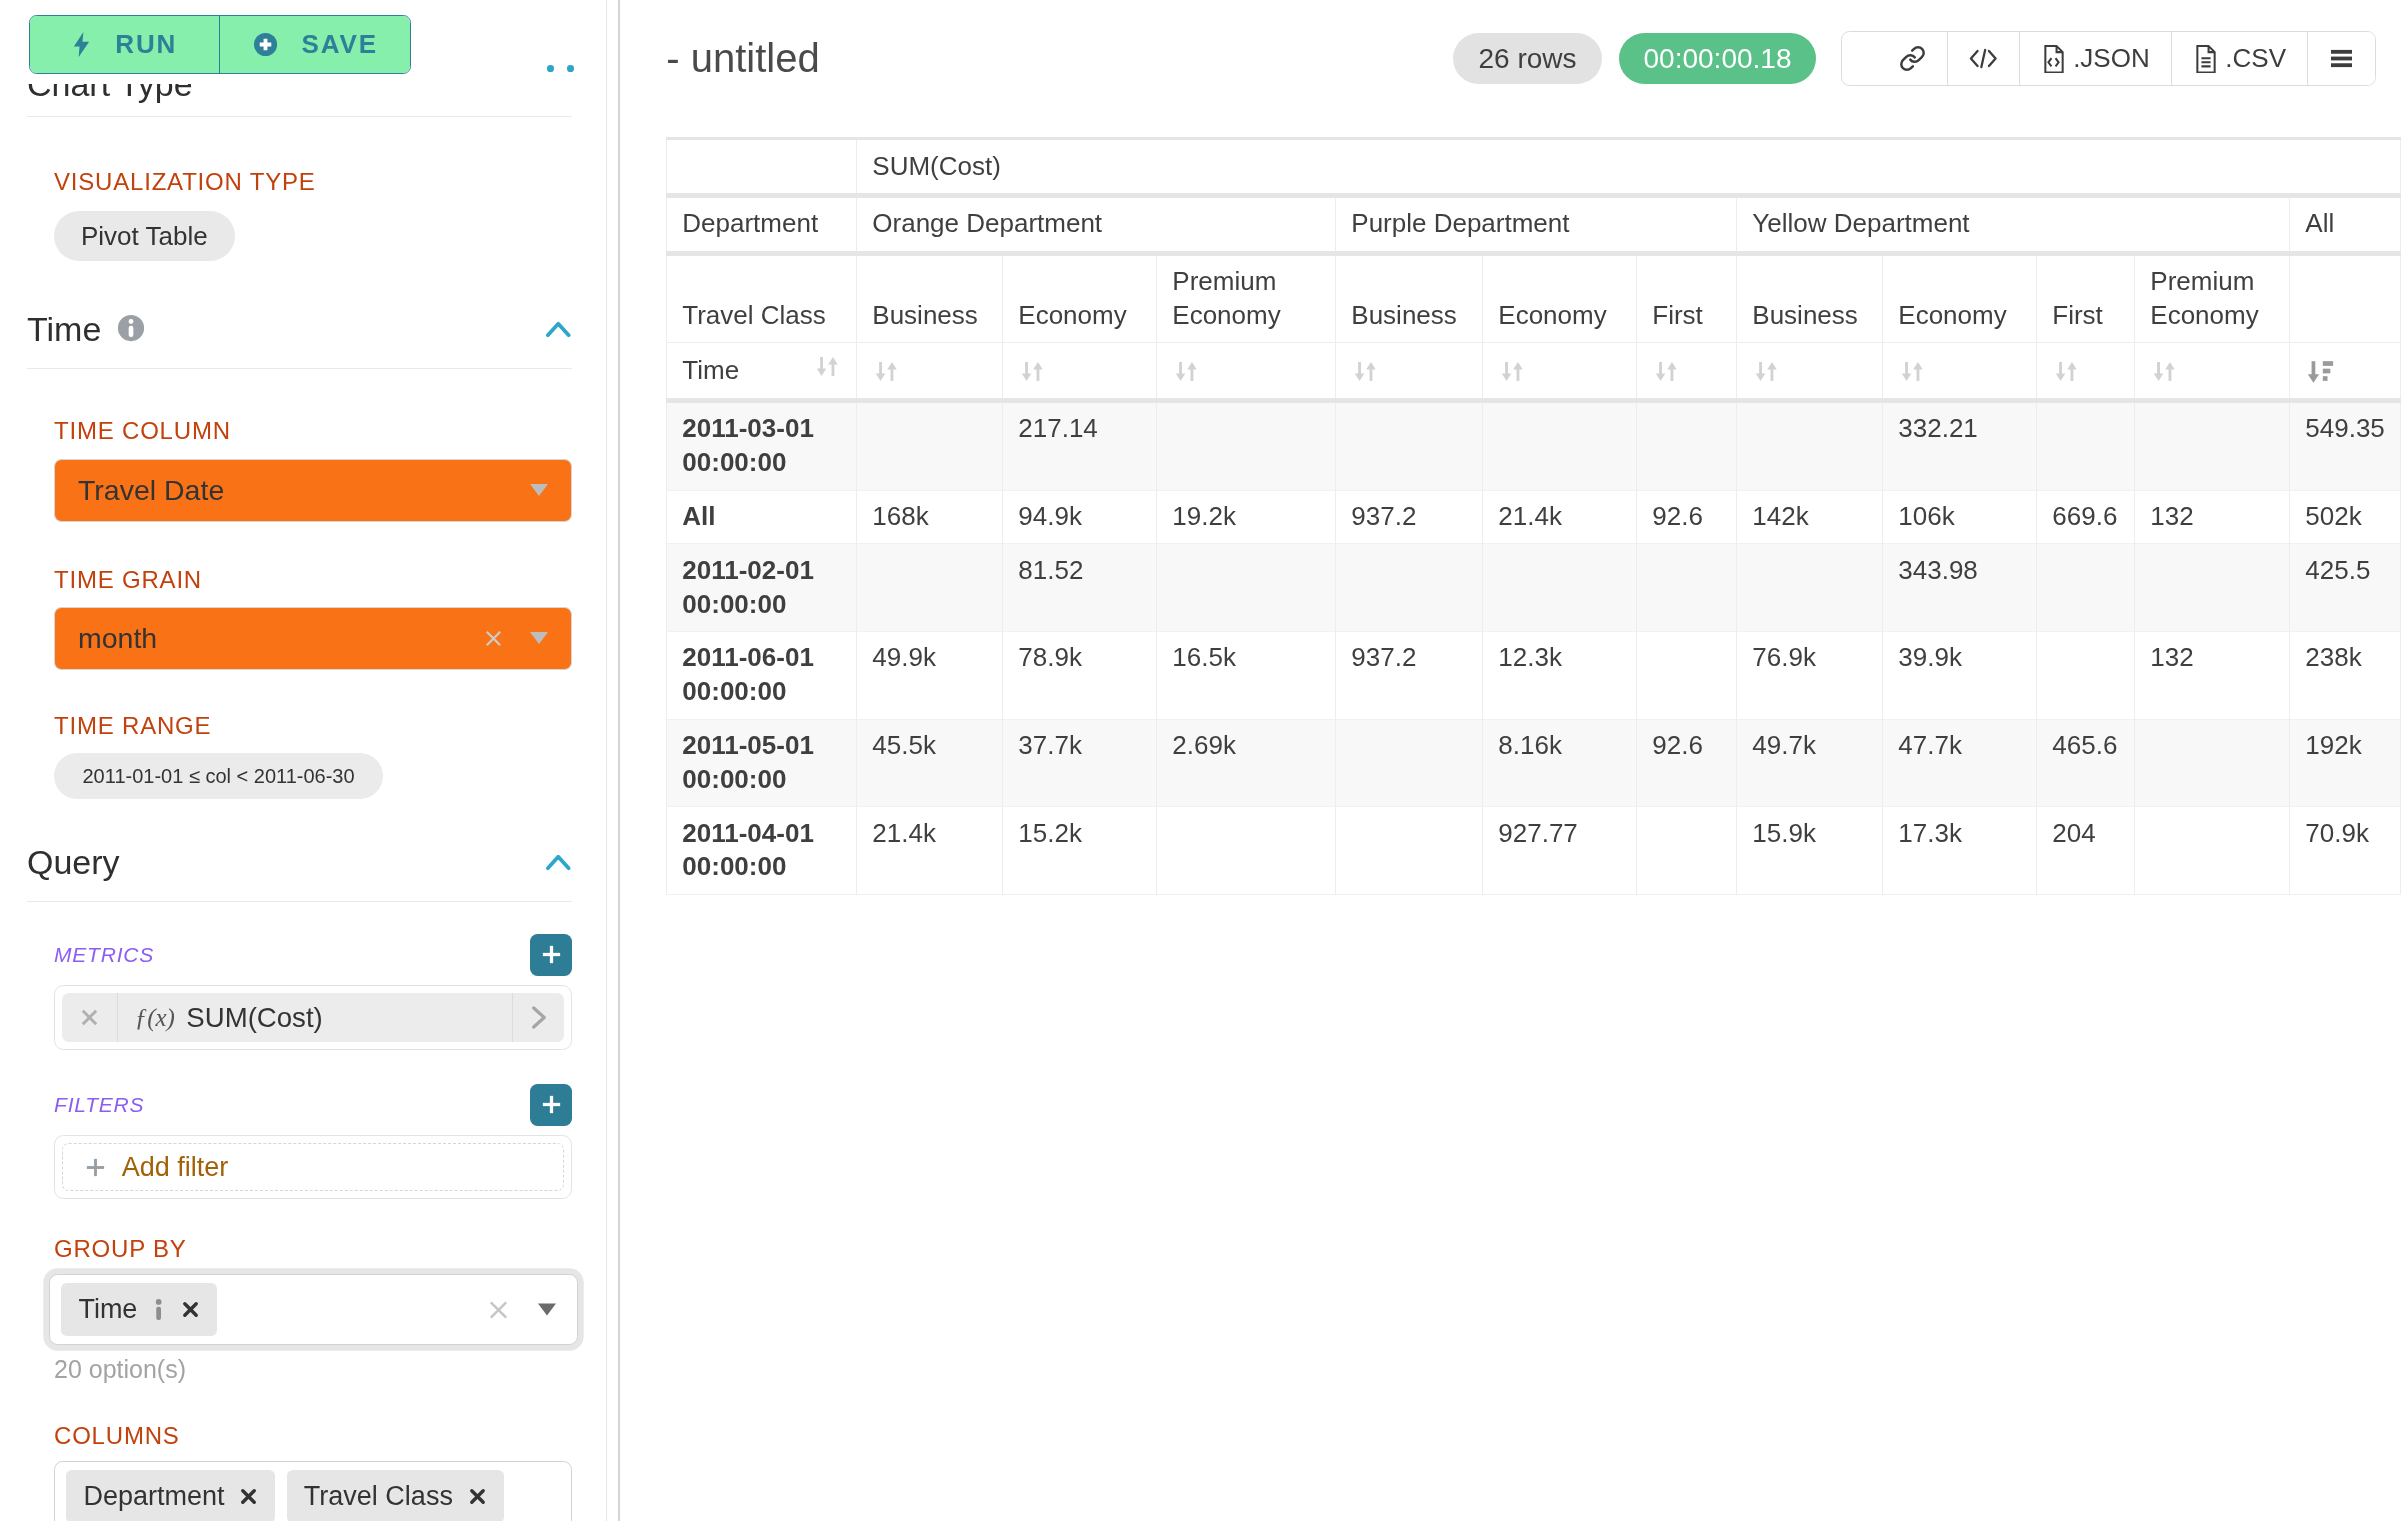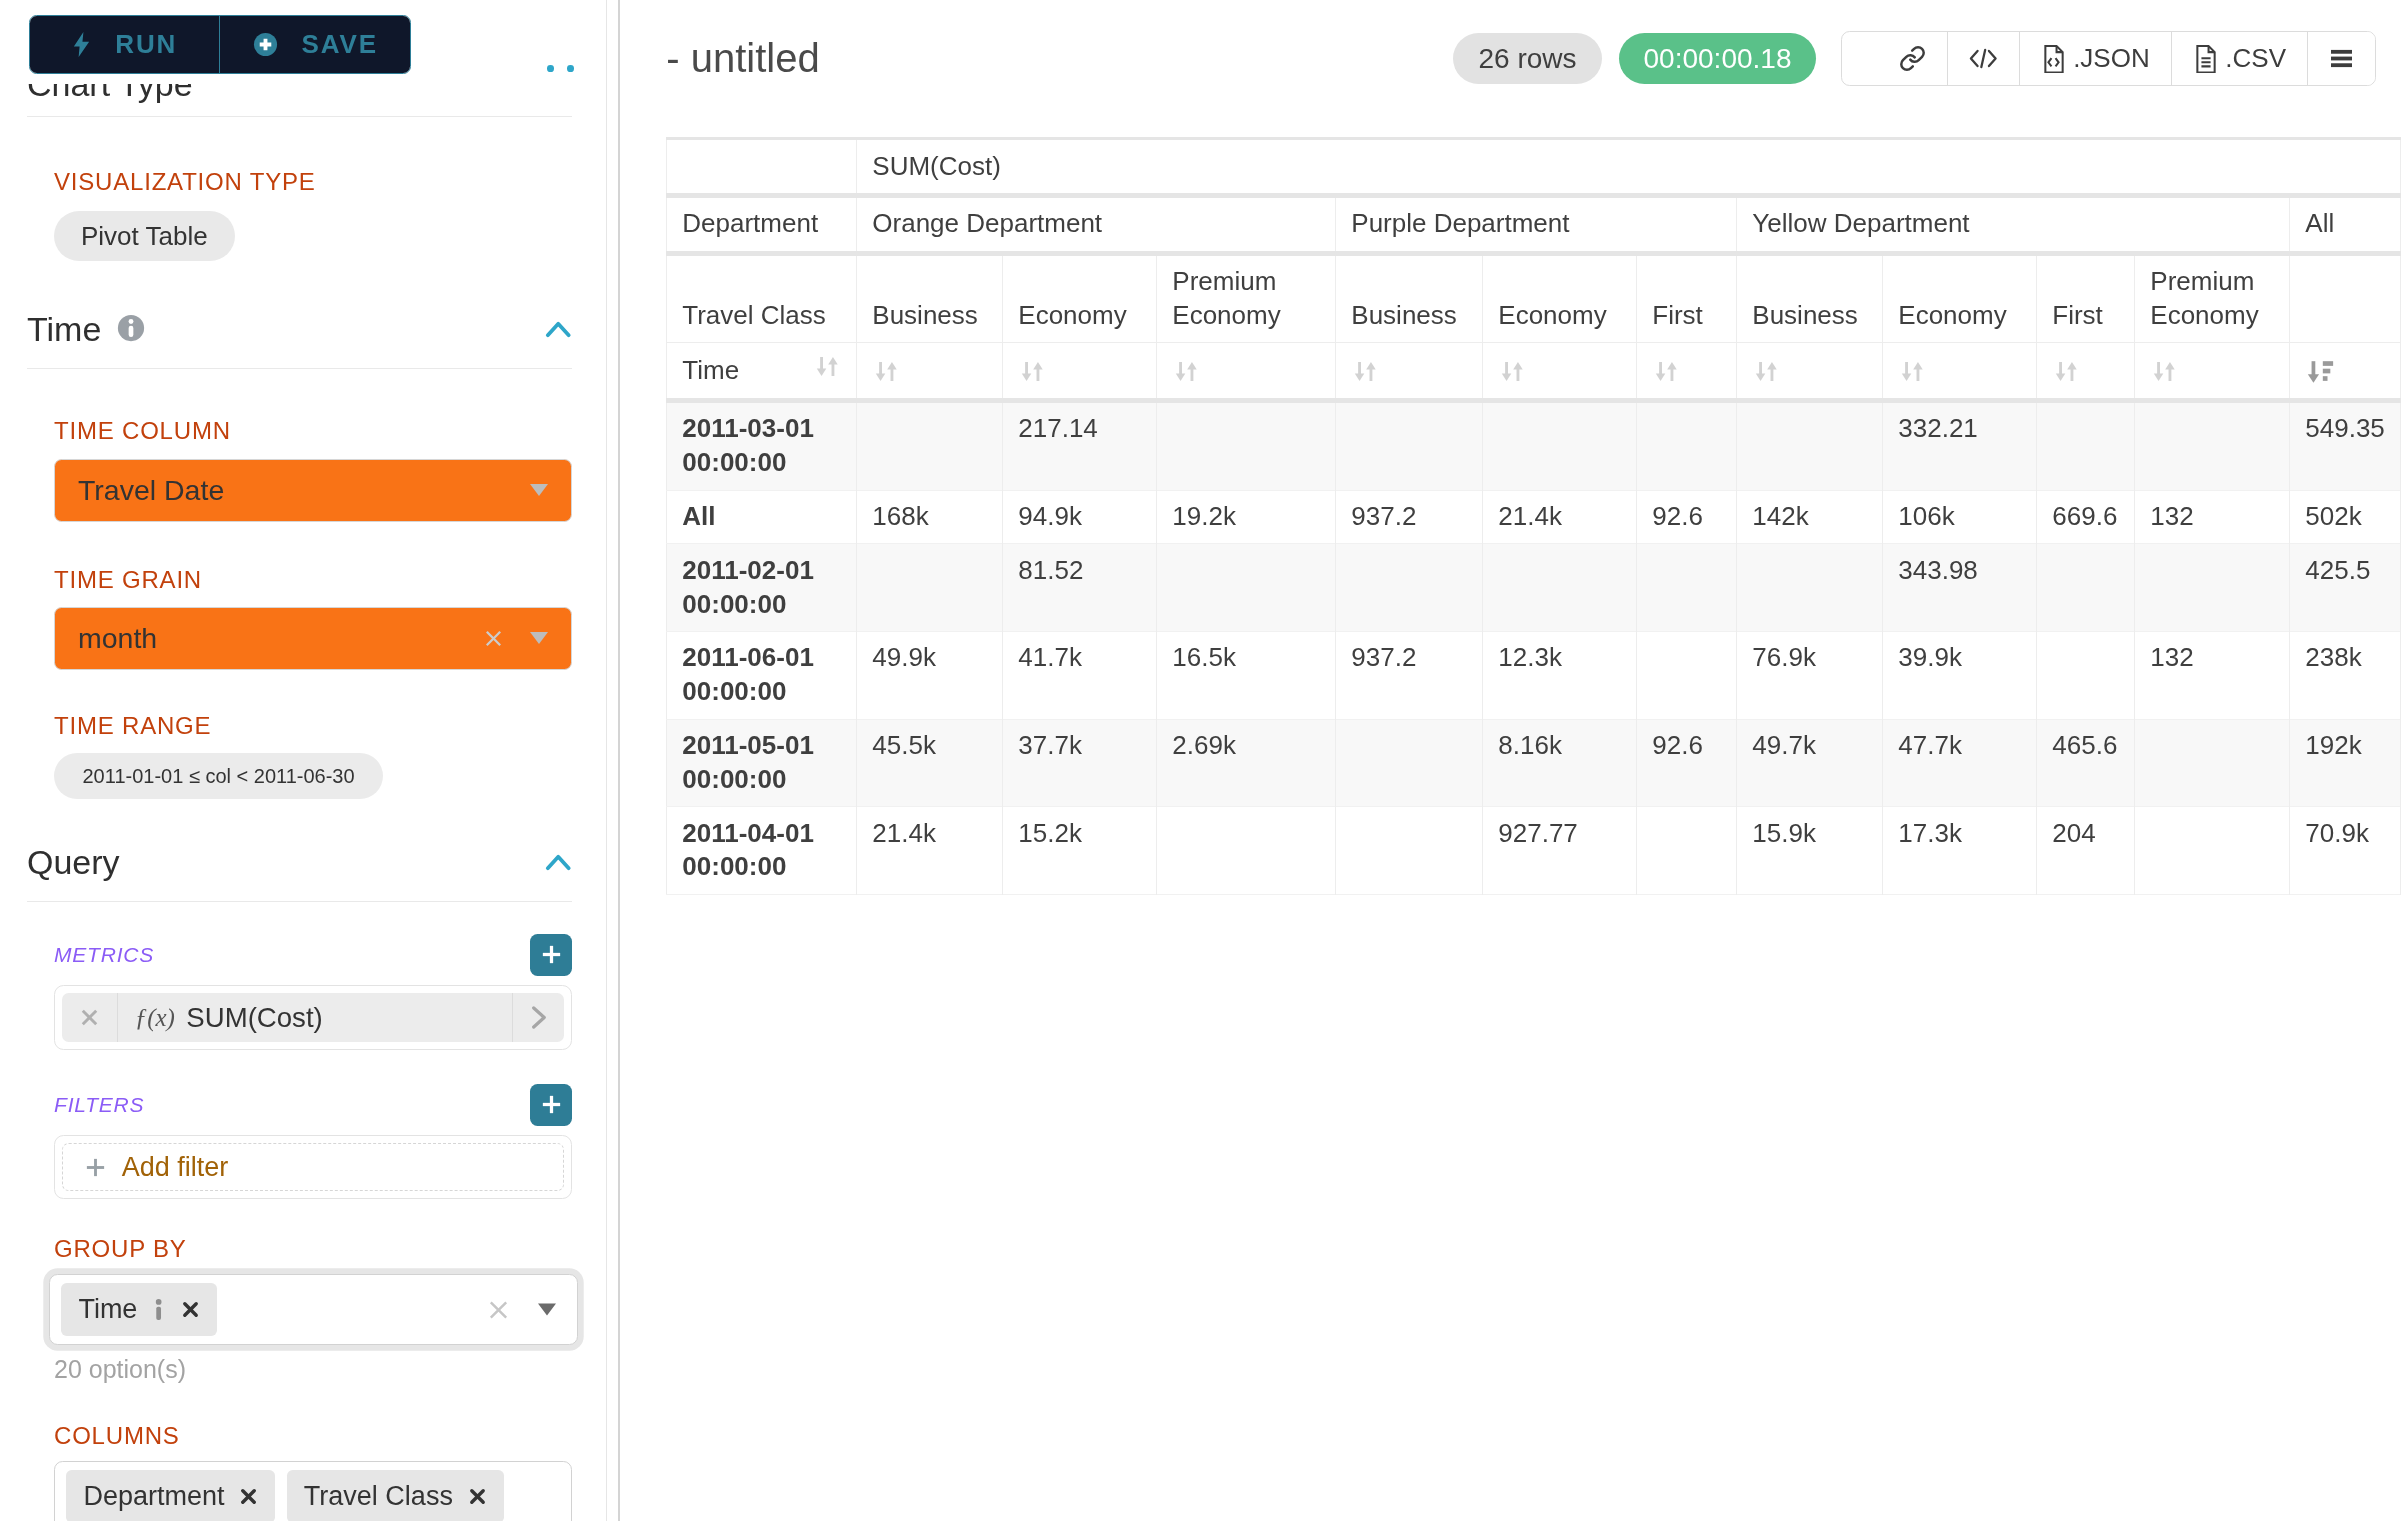--- a/index.html
+++ b/index.html
@@ -10,21 +10,21 @@
   
   .sidebar { position:relative; width:607px; flex:0 0 607px; height:1522px;
     border-right:1px solid #e6e6e6; overflow:hidden; background:#fff; }
   .gutter { width:13.3px; flex:0 0 13.3px; border-right:2.9px solid #d4d4d4; background:#fff; position:relative; }
   .grip { position:absolute; top:65px; right:32px; display:flex; gap:13.3px; z-index:5; }
   .grip i { width:6.7px; height:6.7px; border-radius:50%; background:#2ea6c9; display:block; }
 
   .topbar { position:relative; z-index:3; background:#fff; height:84px; padding:15px 0 0 28.5px; }
   .btn-group { display:flex; width:382px; height:59px; border:1.9px solid #2e7f98; border-radius:7.6px; overflow:hidden; background:#fff; }
   .btn-group button { flex:1; display:flex; align-items:center; justify-content:center; gap:23px;
-    background:#0f172a; border:none; color:#2e7f98; font-family:inherit;
+    background:#86efac; border:none; color:#2e7f98; font-family:inherit;
     font-size:26px; font-weight:700; letter-spacing:1.9px; cursor:pointer; }
   .btn-group button + button { border-left:1.9px solid #2e7f98; }
 
   h2.section { font-size:34px; font-weight:400; color:#2f2f2f; }
   h2.clipped { position:relative; z-index:1; margin:-19px 0 0 27px; line-height:38px; }
   .rule { border:none; border-top:1.9px solid #e9e9e9; margin:13.3px 34px 0 27px; }
 
   .ctl-label { margin:51px 34px 0 54px; font-size:24px; letter-spacing:0.8px; color:#c2410c; font-weight:400; }
   .pill { display:inline-block; margin:15px 0 0 54px; padding:9.5px 27px; background:#e9e9e9;
     border-radius:27px; font-size:26px; color:#333; }
@@ -531,21 +531,21 @@
             <td></td>
             <td></td>
             <td>343.98</td>
             <td></td>
             <td></td>
             <td>425.5</td>
           </tr>
           <tr>
             <th>2011-06-01 00:00:00</th>
             <td>49.9k</td>
-            <td>41.7k</td>
+            <td>78.9k</td>
             <td>16.5k</td>
             <td>937.2</td>
             <td>12.3k</td>
             <td></td>
             <td>76.9k</td>
             <td>39.9k</td>
             <td></td>
             <td>132</td>
             <td>238k</td>
           </tr>

